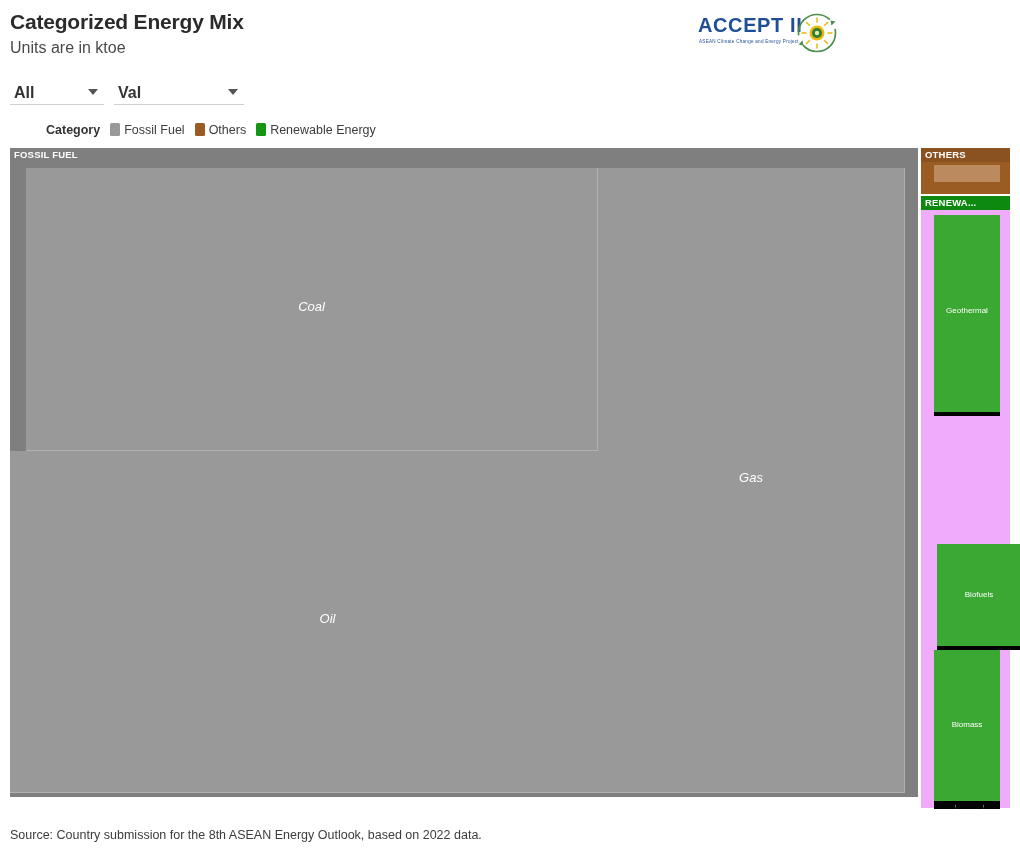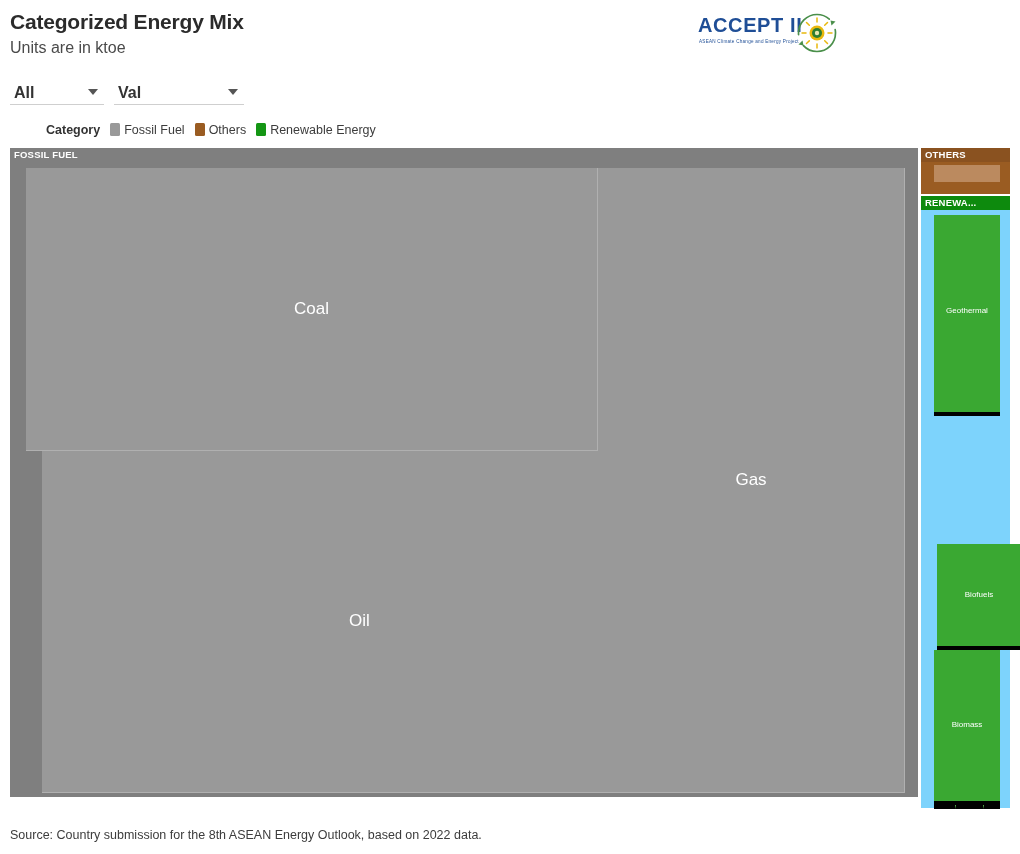--- a/index.html
+++ b/index.html
@@ -182,21 +182,21 @@
     left: 911px; top: 0;
     width: 89px; height: 46px;
     background: #9a5c22;
   }
   .grp-others .group-header { background: #8a5220; }
 
   
   .grp-renew {
     left: 911px; top: 48px;
     width: 89px; height: 612px;
-    background: #7dd3fc;
+    background: #f0abfc;
   }
   .grp-renew .group-header { background: #0d8a0d; }
 
   .tile {
     position: absolute;
     box-sizing: border-box;
     overflow: hidden;
     cursor: pointer;
   }
   .tile-label {
@@ -209,21 +209,21 @@
     white-space: nowrap;
     overflow: hidden;
   }
 
   
   .tile-fossil {
     background: #999999;
     border-right: 1px solid #b0b0b0;
     border-bottom: 1px solid #b0b0b0;
   }
-  .tile-fossil .tile-label { font-size: 17px; }
+  .tile-fossil .tile-label { font-size: 13px; font-style: italic; }
 
   
   .tile-others {
     background: #bb8a5f;
   }
   .tile-others .tile-label { font-size: 7px; }
 
   
   .tile-renew {
     background: #3aa832;
@@ -304,21 +304,21 @@
 
 <div class="treemap">
 
   <div class="group grp-fossil">
     <div class="group-header">FOSSIL FUEL</div>
 
     <div class="tile tile-fossil" style="left:16px; top:20px; width:572px; height:283px;">
       <div class="tile-label" style="top:132px;">Coal</div>
     </div>
 
-    <div class="tile tile-fossil" style="left:32px; top:303px; width:636px; height:342px;">
+    <div class="tile tile-fossil" style="left:0; top:303px; width:636px; height:342px;">
       <div class="tile-label" style="top:161px;">Oil</div>
     </div>
 
     <div class="tile tile-fossil" style="left:588px; top:20px; width:307px; height:625px;">
       <div class="tile-label" style="top:303px;">Gas</div>
     </div>
   </div>
 
   <div class="group grp-others">
     <div class="group-header">OTHERS</div>

